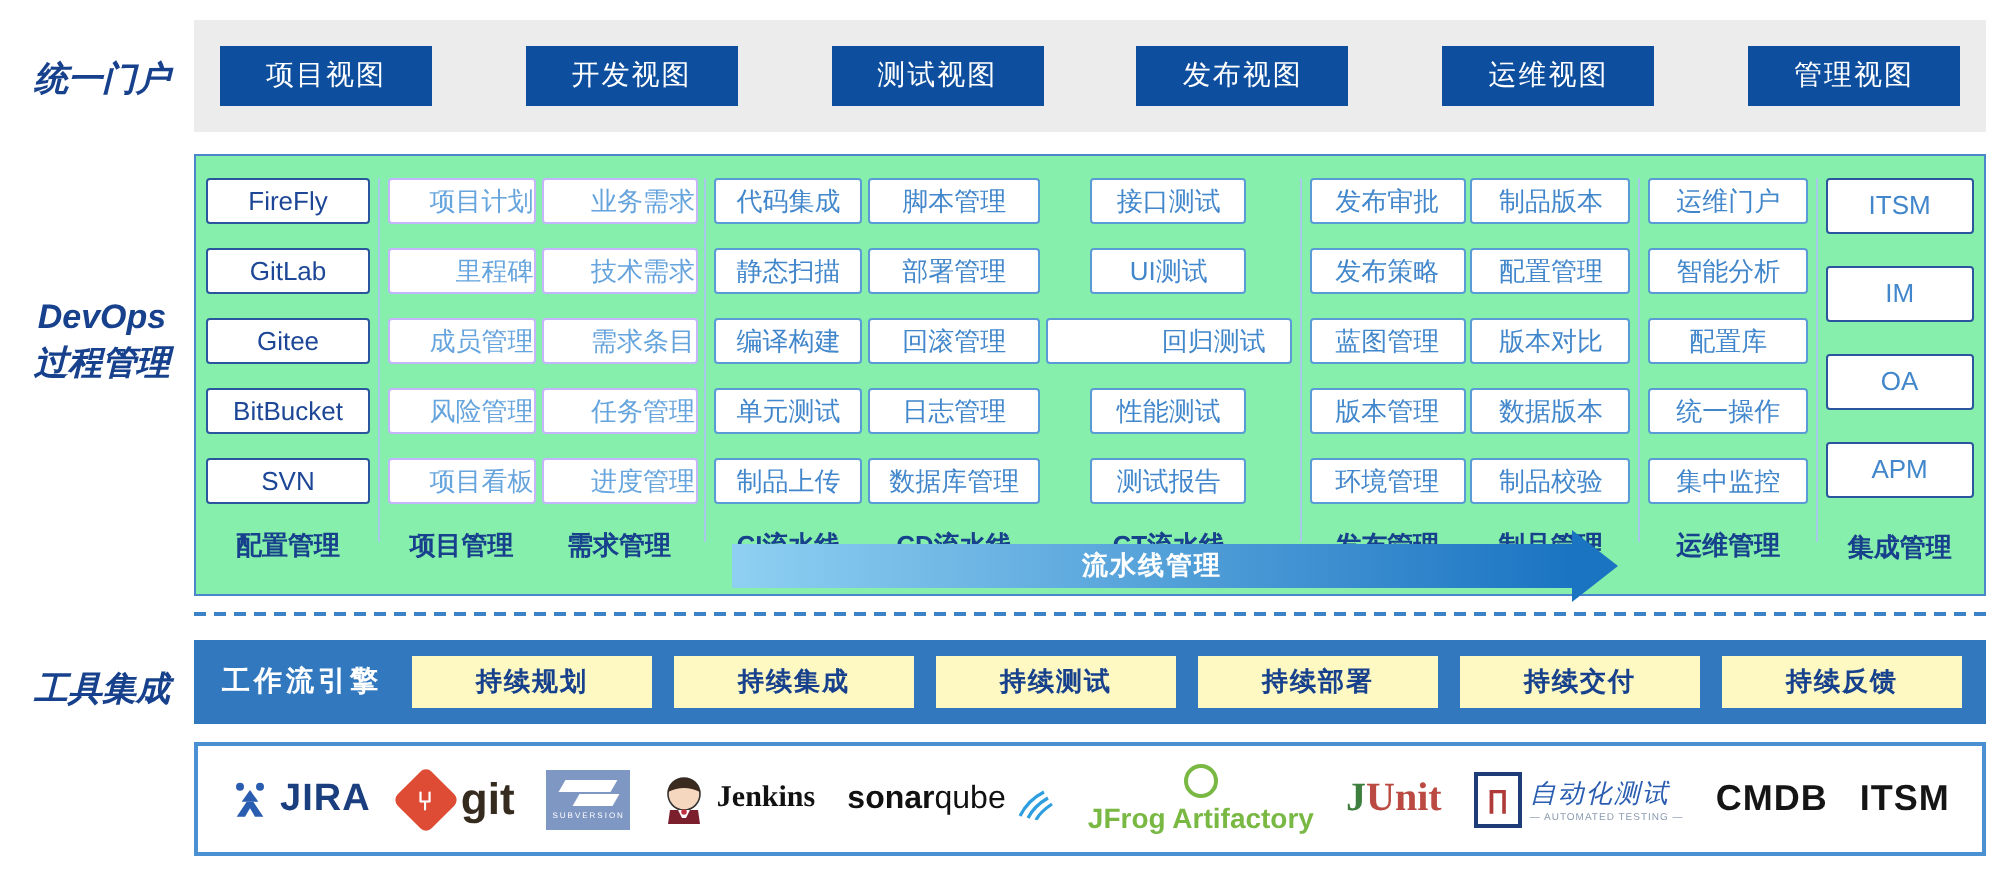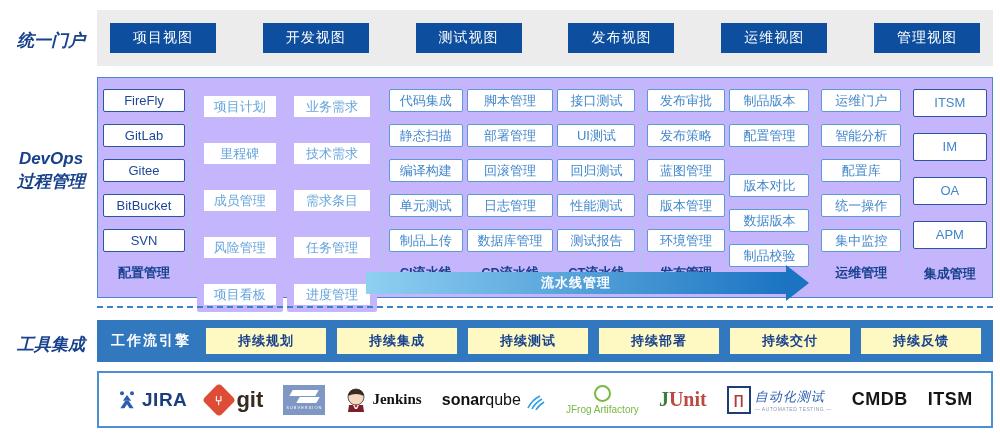--- a/index.html
+++ b/index.html
@@ -22,34 +22,34 @@
     display:flex;align-items:center;justify-content:space-between;padding:0 13px;box-sizing:border-box;
   }
   .view-btn{
     width:106px;height:30px;background:#0d4f9e;color:#ffffff;font-size:14px;
     display:flex;align-items:center;justify-content:center;letter-spacing:1px;
   }
 
   
   .process-box{
     position:absolute;left:97px;top:77px;width:896px;height:221px;
-    border:1.5px solid #4a86c8;background:#c4b5fd;box-sizing:border-box;
+    border:1.5px solid #4a86c8;background:#86efac;box-sizing:border-box;
   }
   .columns{
     position:absolute;left:5px;right:5px;top:11px;height:182px;
     display:flex;justify-content:space-between;
   }
   .col{display:flex;flex-direction:column;align-items:center;gap:12px;}
   .col.tall{gap:16px;}
   .mbox{
     height:21px;line-height:21px;text-align:center;border-radius:2px;
     font-size:13px;background:#fff;white-space:nowrap;box-sizing:content-box;
   }
   .mbox.navy{border:1.5px solid #2b569e;color:#1d4796;}
-  .mbox.light{border:7px solid #c4b5fd;color:#66a4dd;}
+  .mbox.light{border:1px solid #c4b5fd;color:#66a4dd;text-align:right;}
   .mbox.mid{border:1px solid #5b9bd5;color:#4287cb;}
   .col.tall .mbox{height:26px;line-height:26px;border:1.5px solid #2b569e;color:#4287cb;}
   .col-label{font-size:13px;font-weight:bold;color:#17418c;white-space:nowrap;}
   .vsep{width:1px;background:#a9c9ea;align-self:stretch;margin:0 1px;}
 
   
   .pipeline-arrow{
     position:absolute;left:268px;top:194px;width:420px;height:22px;
     background:linear-gradient(90deg,#8fd0f2,#1b74c2);
     display:flex;align-items:center;justify-content:center;
@@ -91,21 +91,21 @@
   .svn-mark{width:42px;height:30px;background:#7e97c3;display:flex;flex-direction:column;
     align-items:center;justify-content:center;gap:1px;}
   .svn-slash{width:26px;height:6px;background:#fff;transform:skewX(-30deg);}
   .svn-slash.s2{width:20px;margin-left:8px;}
   .svn-text{font-size:4px;color:#fff;letter-spacing:1px;margin-top:1px;}
   .jenkins-text{font-family:"Liberation Serif","DejaVu Serif",serif;font-weight:bold;font-size:15px;color:#111;}
   .sonar-text{font-size:16px;color:#111;}
   .sonar-text b{font-weight:800;}
   .jfrog{display:flex;flex-direction:column;align-items:center;gap:2px;}
   .jfrog-ring{width:13px;height:13px;border:2.5px solid #78b843;border-radius:50%;}
-  .jfrog-text{font-size:10px;font-weight:normal;color:#78b843;}
+  .jfrog-text{font-size:14px;font-weight:bold;color:#78b843;}
   .junit-text{font-family:"Liberation Serif","DejaVu Serif",serif;font-weight:bold;font-size:20px;}
   .junit-text .j{color:#3e7e3e;}
   .junit-text .u{color:#ba4a42;}
   .autotest{display:flex;align-items:center;gap:4px;}
   .autotest-mark{width:20px;height:24px;border:2px solid #1e3c78;display:flex;align-items:center;justify-content:center;
     color:#b03a3a;font-weight:bold;font-size:13px;}
   .autotest-txtcol{display:flex;flex-direction:column;align-items:flex-start;}
   .autotest-cn{font-size:13px;color:#2a5db0;font-style:italic;letter-spacing:1px;}
   .autotest-en{font-size:5px;color:#8a9ab0;letter-spacing:0.5px;}
   .plain-logo{font-size:18px;font-weight:800;color:#151515;letter-spacing:0.5px;}
@@ -169,38 +169,38 @@
         <div class="mbox mid" style="width: 84px;">脚本管理</div>
         <div class="mbox mid" style="width: 84px;">部署管理</div>
         <div class="mbox mid" style="width: 84px;">回滚管理</div>
         <div class="mbox mid" style="width: 84px;">日志管理</div>
         <div class="mbox mid" style="width: 84px;">数据库管理</div>
         <div class="col-label">CD流水线</div>
       </div>
       <div class="col">
         <div class="mbox mid" style="width: 76px;">接口测试</div>
         <div class="mbox mid" style="width: 76px;">UI测试</div>
-        <div class="mbox mid" style="width: 76px;">回归测试</div>
+        <div class="mbox mid" style="width: 76px; padding-left: 45px;">回归测试</div>
         <div class="mbox mid" style="width: 76px;">性能测试</div>
         <div class="mbox mid" style="width: 76px;">测试报告</div>
         <div class="col-label">CT流水线</div>
       </div>
       <div class="vsep"></div>
       <div class="col">
         <div class="mbox mid" style="width: 76px;">发布审批</div>
         <div class="mbox mid" style="width: 76px;">发布策略</div>
         <div class="mbox mid" style="width: 76px;">蓝图管理</div>
         <div class="mbox mid" style="width: 76px;">版本管理</div>
         <div class="mbox mid" style="width: 76px;">环境管理</div>
         <div class="col-label">发布管理</div>
       </div>
       <div class="col">
         <div class="mbox mid" style="width: 78px;">制品版本</div>
         <div class="mbox mid" style="width: 78px;">配置管理</div>
-        <div class="mbox mid" style="width: 78px; margin-top: 15px;">版本对比</div>
+        <div class="mbox mid" style="width: 78px;">版本对比</div>
         <div class="mbox mid" style="width: 78px;">数据版本</div>
         <div class="mbox mid" style="width: 78px;">制品校验</div>
         <div class="col-label">制品管理</div>
       </div>
       <div class="vsep"></div>
       <div class="col">
         <div class="mbox mid" style="width: 78px;">运维门户</div>
         <div class="mbox mid" style="width: 78px;">智能分析</div>
         <div class="mbox mid" style="width: 78px;">配置库</div>
         <div class="mbox mid" style="width: 78px;">统一操作</div>

